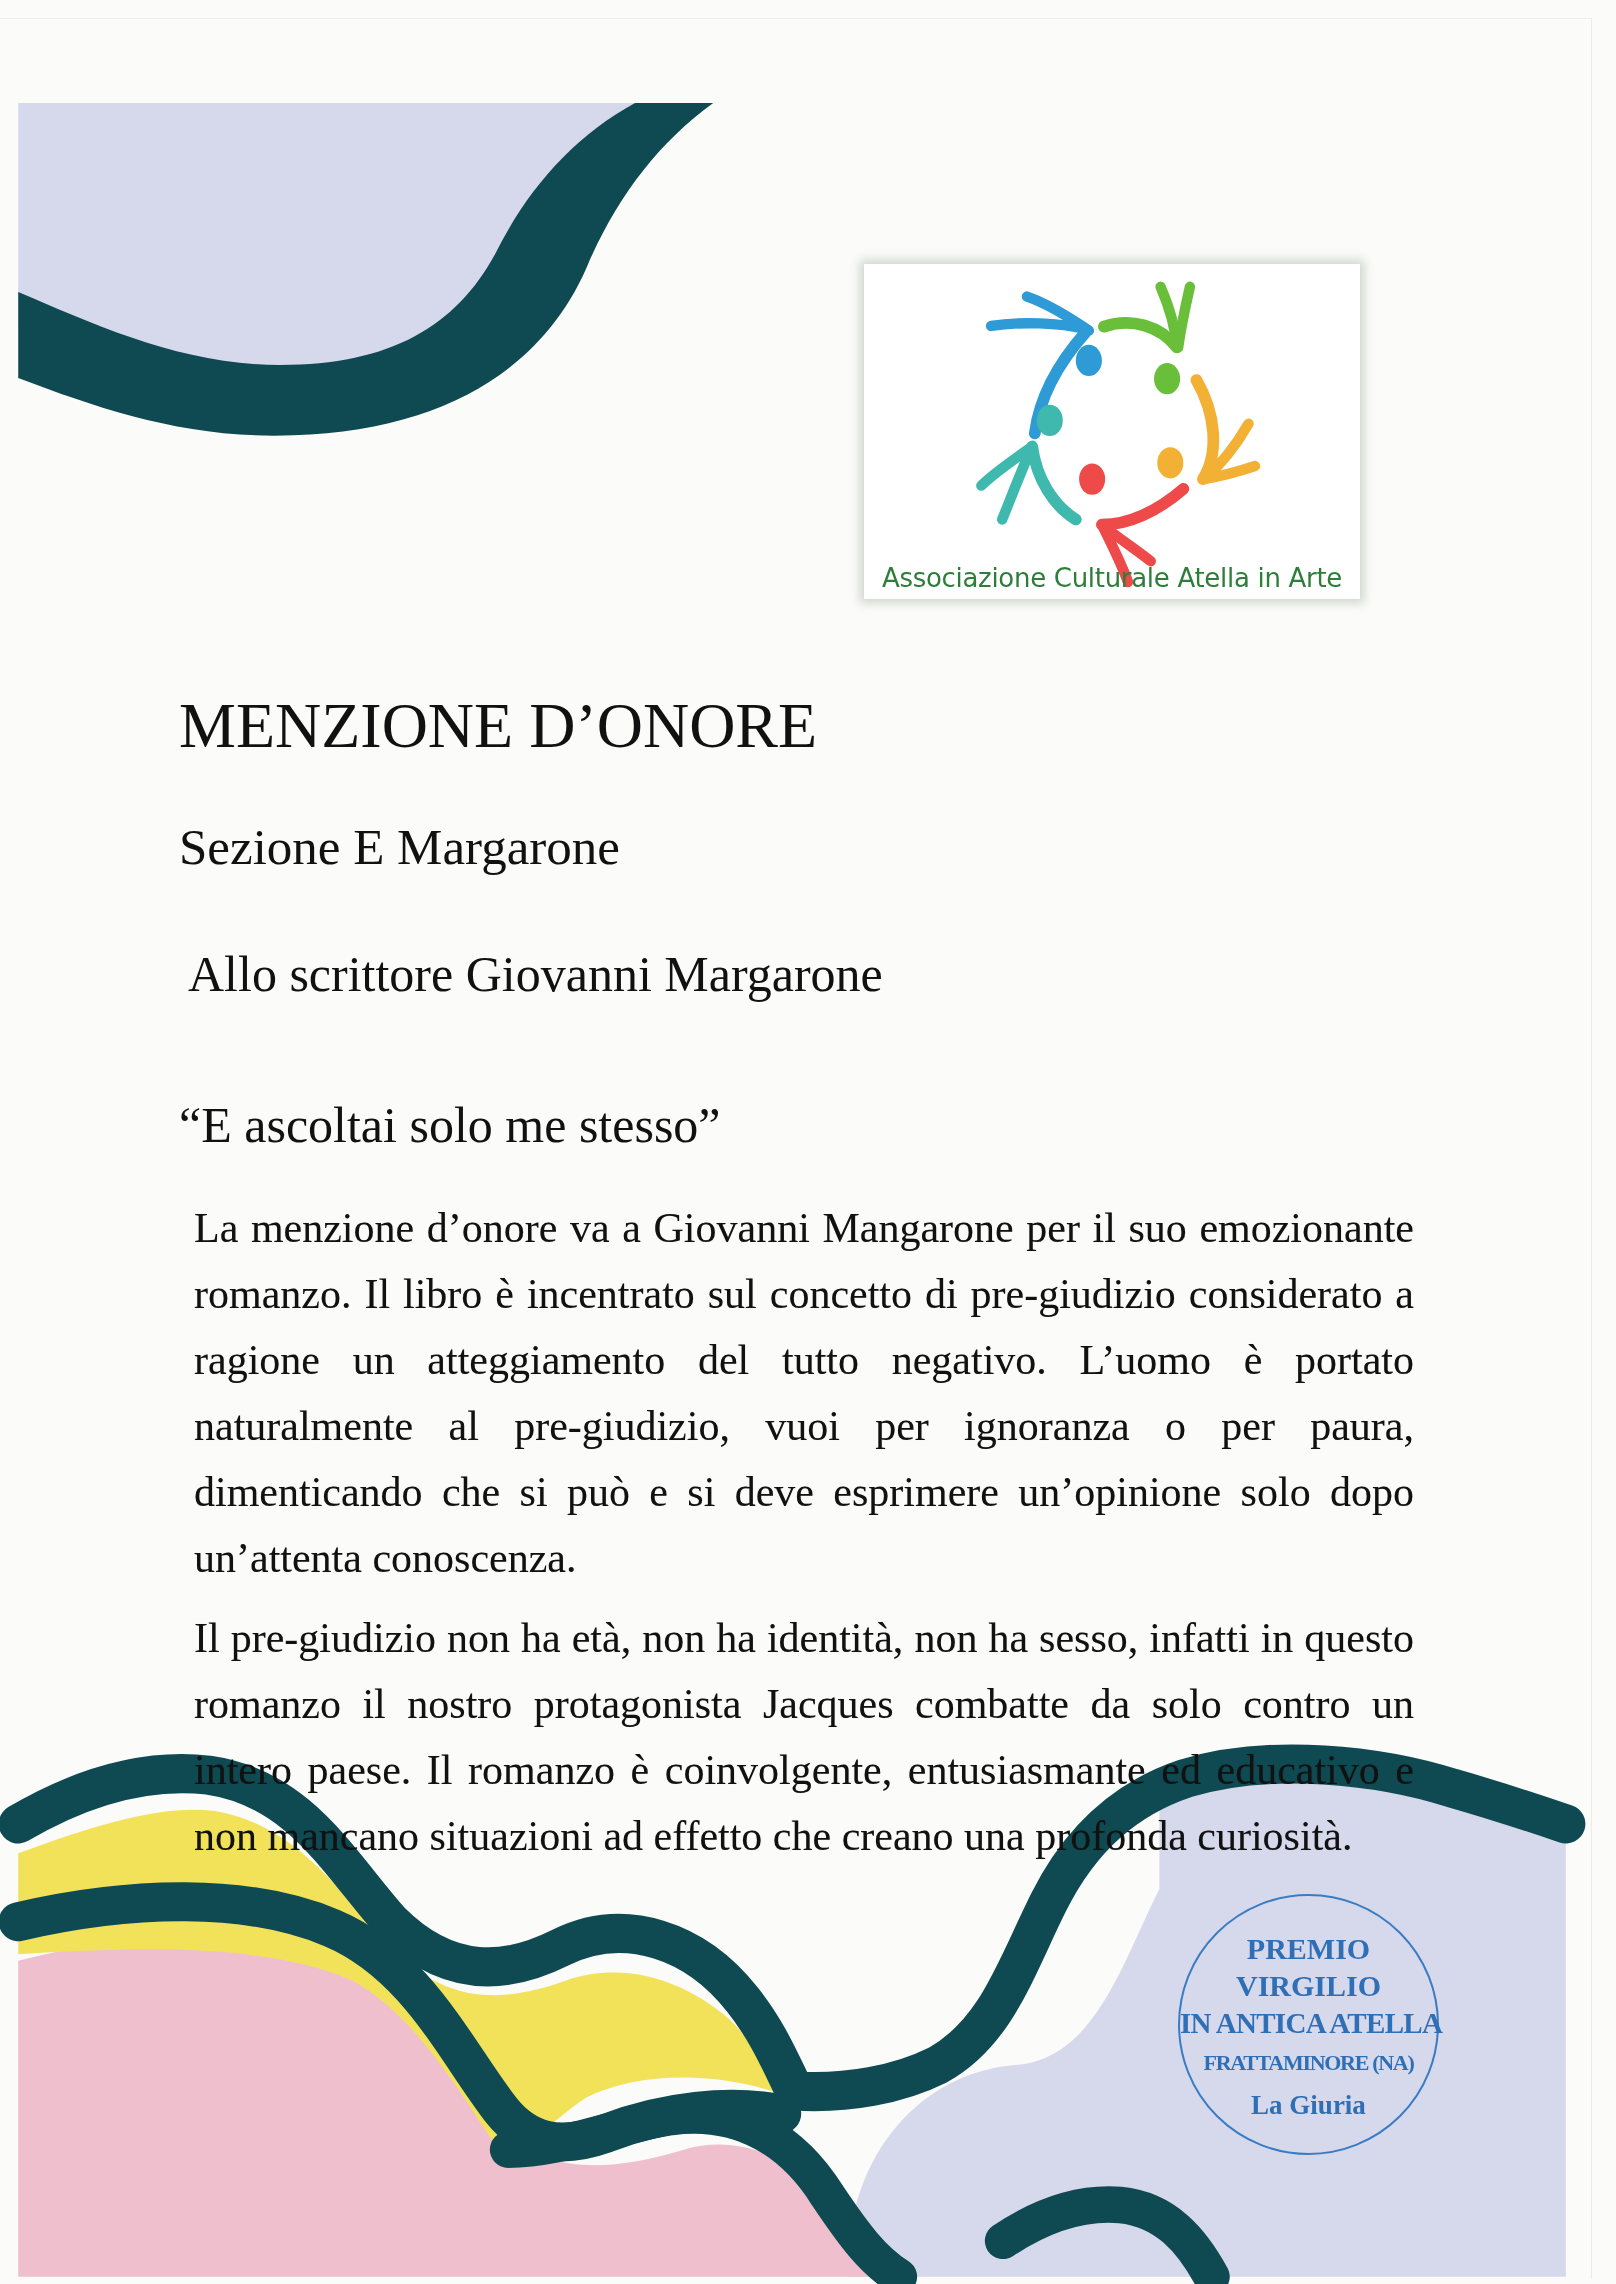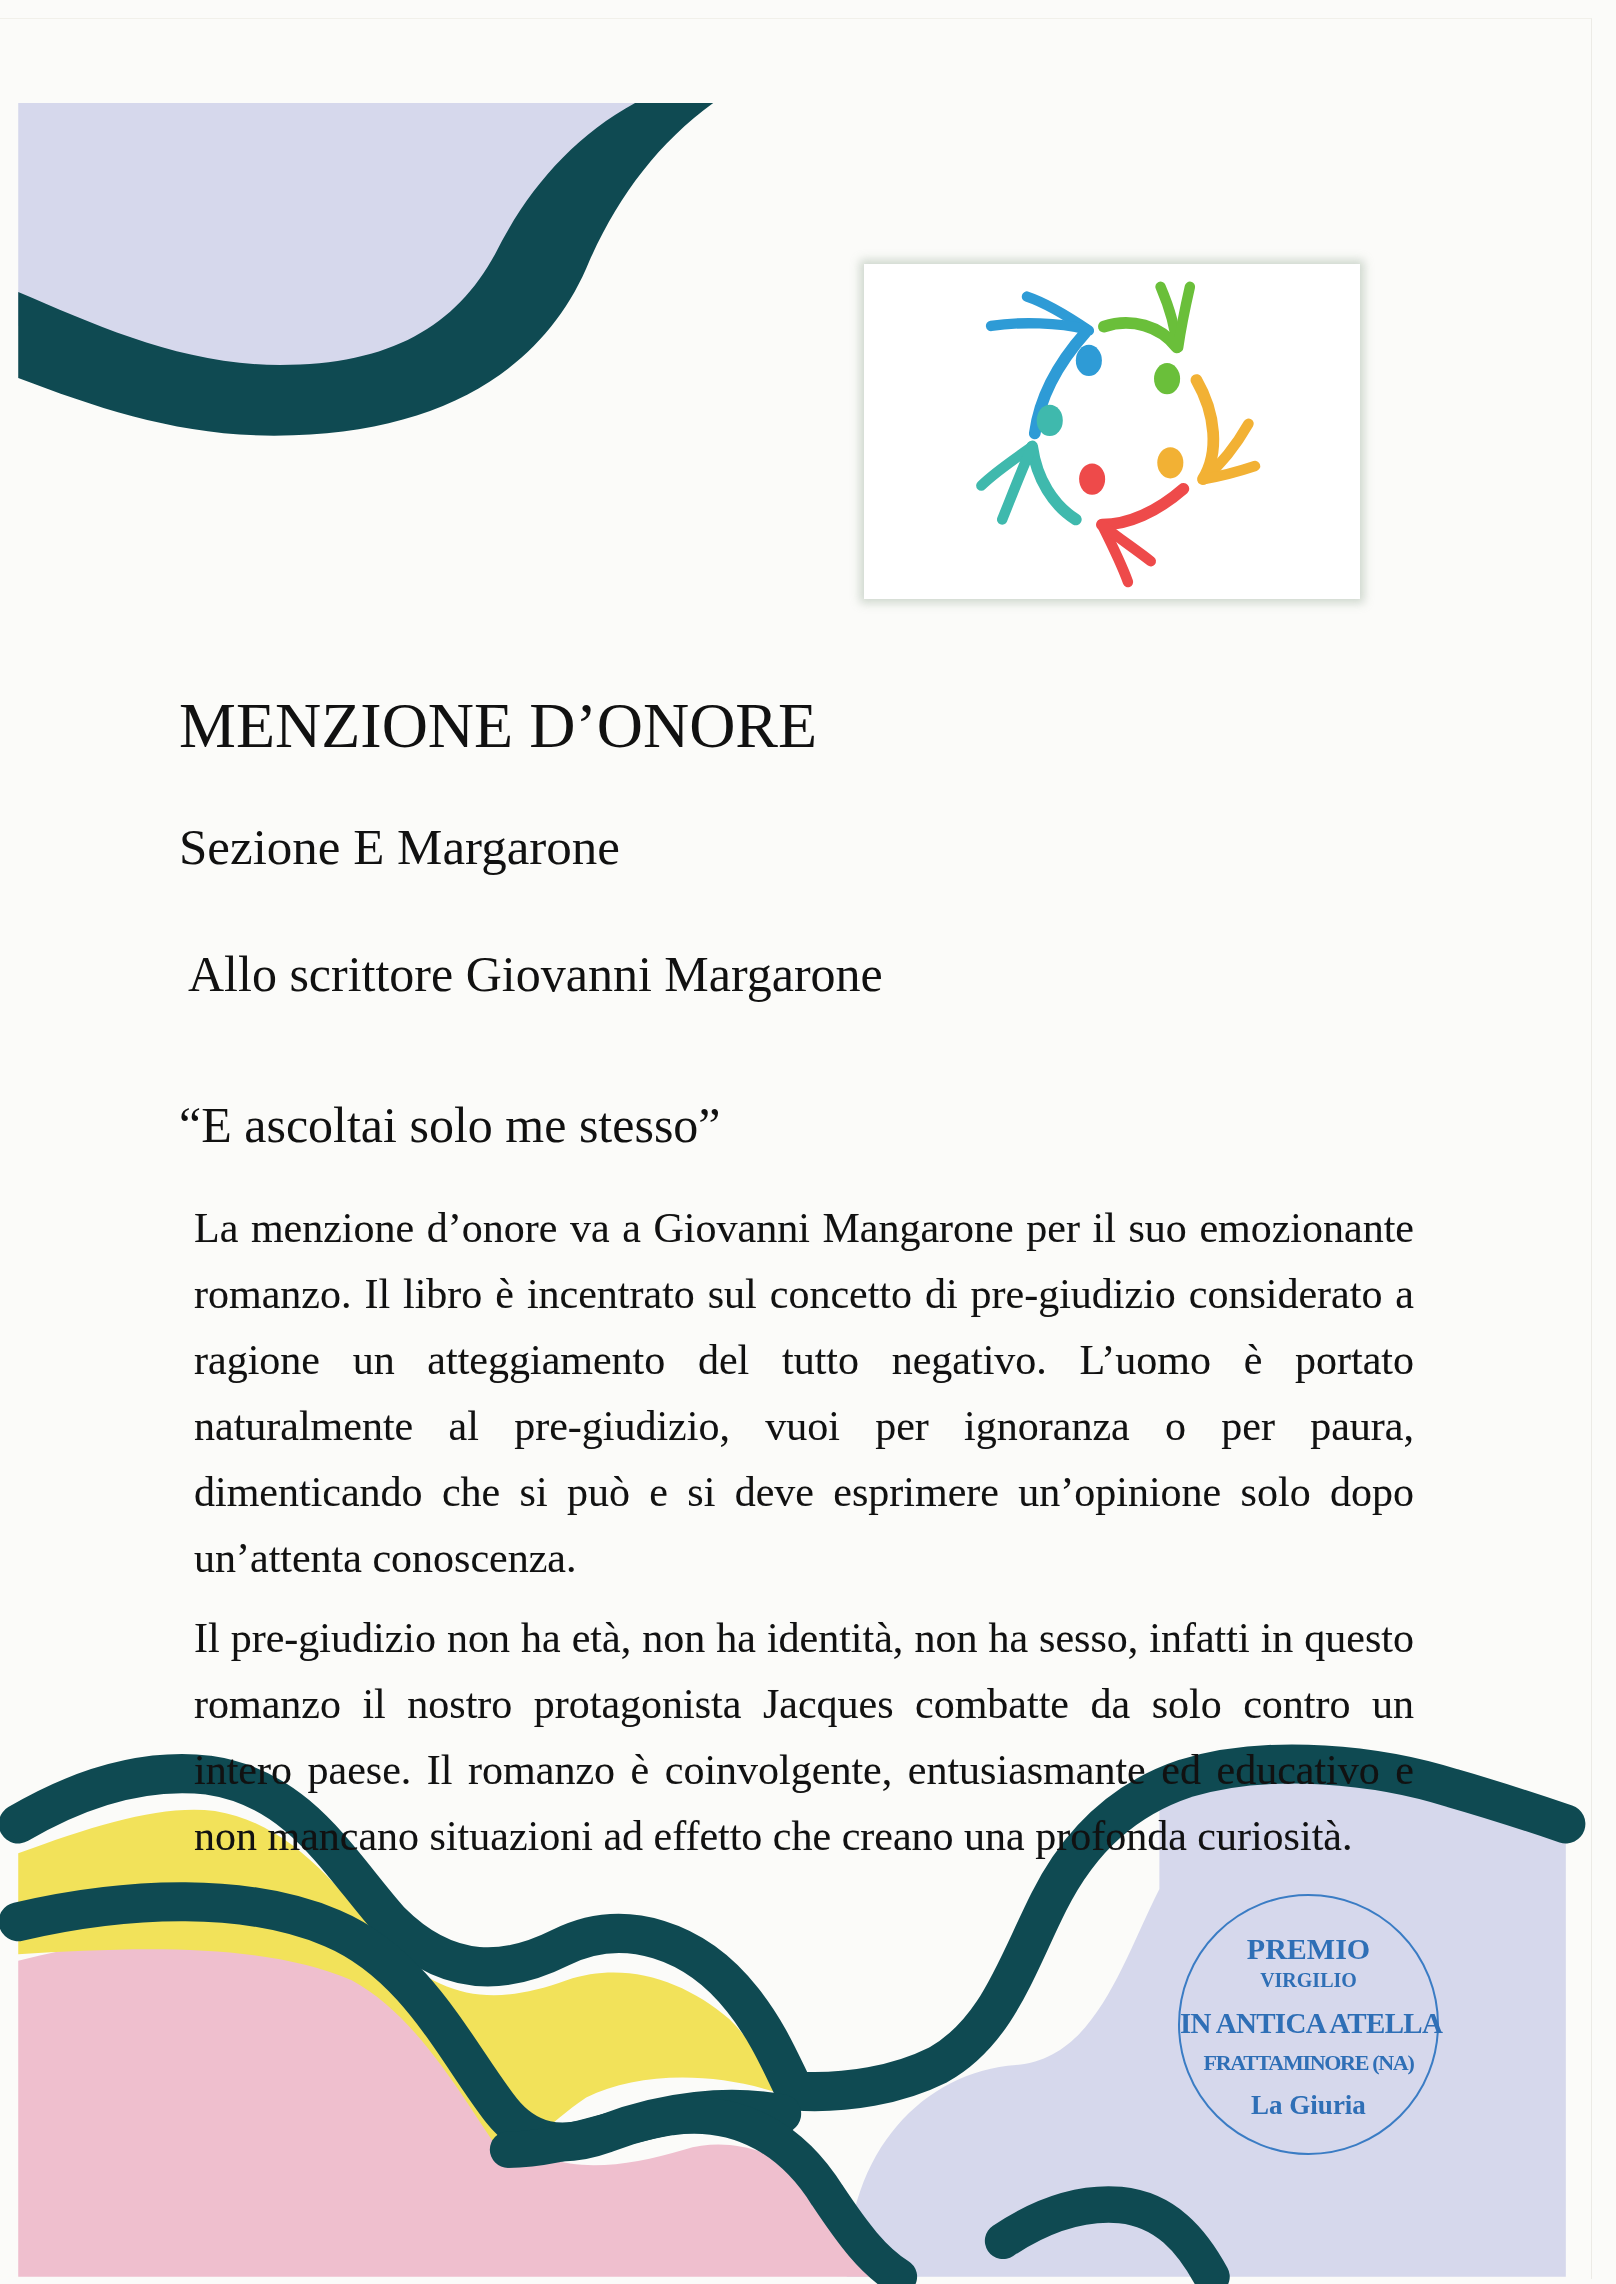--- a/index.html
+++ b/index.html
@@ -44,21 +44,21 @@
 
     .stamp {
       position: absolute; left: 1178px; top: 1894px; width: 261px; height: 261px;
       border: 2.6px solid #3a7cc4; border-radius: 50%;
       box-sizing: border-box; color: #2f6fb6;
       font-family: "Liberation Serif", "DejaVu Serif", serif; font-weight: bold;
       text-align: center;
     }
     .stamp .l { position: absolute; left: -5.2px; right: -5.2px; white-space: nowrap; }
     .stamp .l1 { top: 36px;  font-size: 30px; }
-    .stamp .l2 { top: 73px; font-size: 20px; }
+    .stamp .l2 { top: 73px; font-size: 30px; }
     .stamp .l3 { top: 111px; font-size: 29px; letter-spacing: -0.7px; text-align: right; }
     .stamp .l4 { top: 154px; font-size: 22px; letter-spacing: -1.3px; }
     .stamp .l5 { top: 194px; font-size: 27px; }
   </style>
 </head>
 <body>
 
 <div class="sheet-edge"></div>
 
 <svg class="art" viewBox="0 0 2481 3506">
@@ -122,20 +122,21 @@
       <ellipse cx="350" cy="330" rx="20" ry="24" fill="#ee4a4a" stroke="none"></ellipse>
     </g>
 
     <g fill="none" stroke-linecap="round">
       <path d="M258,280 C265,330 290,370 325,392" stroke="#3fb9ad" stroke-width="18"></path>
       <path d="M258,280 C230,300 200,320 180,340" stroke="#3fb9ad" stroke-width="16"></path>
       <path d="M258,280 C240,320 225,360 212,392" stroke="#3fb9ad" stroke-width="16"></path>
       <ellipse cx="285" cy="240" rx="20" ry="24" fill="#3fb9ad" stroke="none"></ellipse>
     </g>
   </svg>
+  <div class="logo-caption">Associazione Culturale Atella in Arte</div>
 </div>
 
 <div class="text title">MENZIONE D’ONORE</div>
 <div class="text section">Sezione E Margarone</div>
 <div class="text dedic">Allo scrittore Giovanni Margarone</div>
 <div class="text work">“E ascoltai solo me stesso”</div>
 <p class="text para p1">La menzione d’onore va a Giovanni Mangarone per il suo emozionante romanzo. Il libro è incentrato sul concetto di pre-giudizio considerato a ragione un atteggiamento del tutto negativo. L’uomo è portato naturalmente al pre-giudizio, vuoi per ignoranza o per paura, dimenticando che si può e si deve esprimere un’opinione solo dopo un’attenta conoscenza.</p>
 <p class="text para p2">Il pre-giudizio non ha età, non ha identità, non ha sesso, infatti in questo romanzo il nostro protagonista Jacques combatte da solo contro un intero paese. Il romanzo è coinvolgente, entusiasmante ed educativo e non mancano situazioni ad effetto che creano una profonda curiosità.</p>
 
 <div class="stamp">

